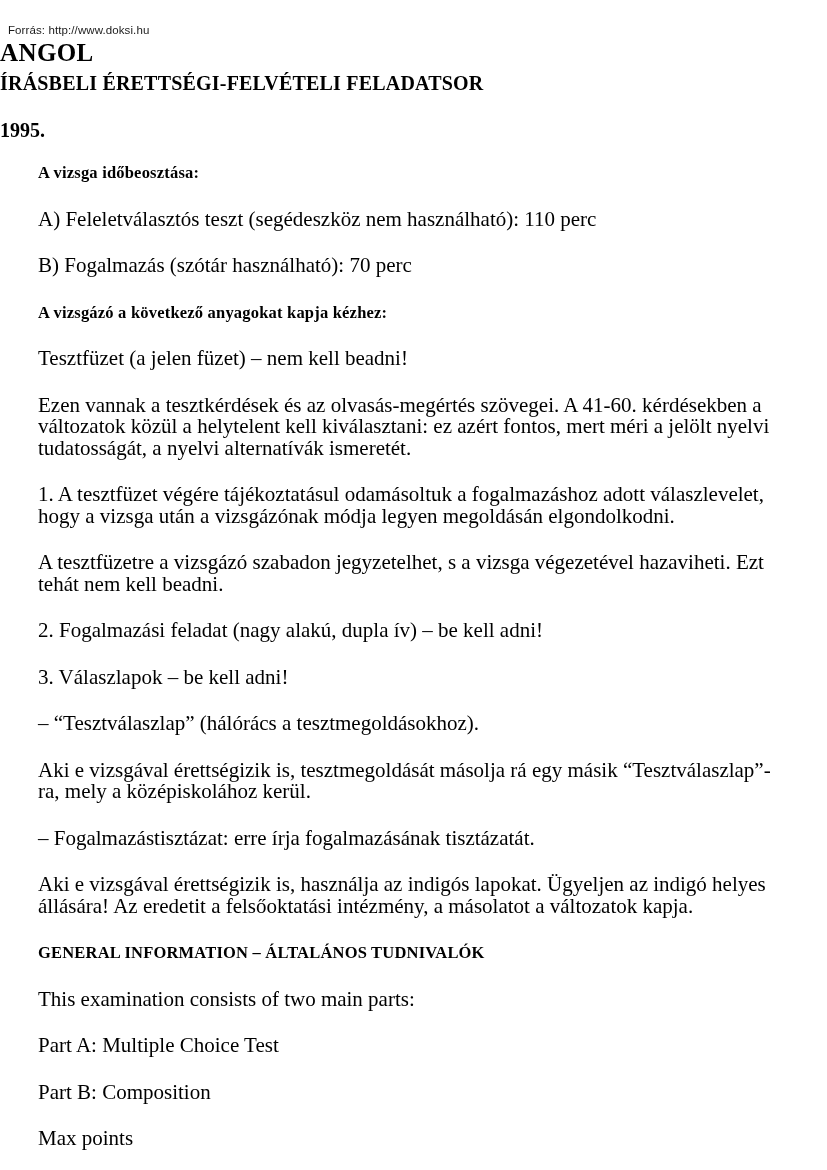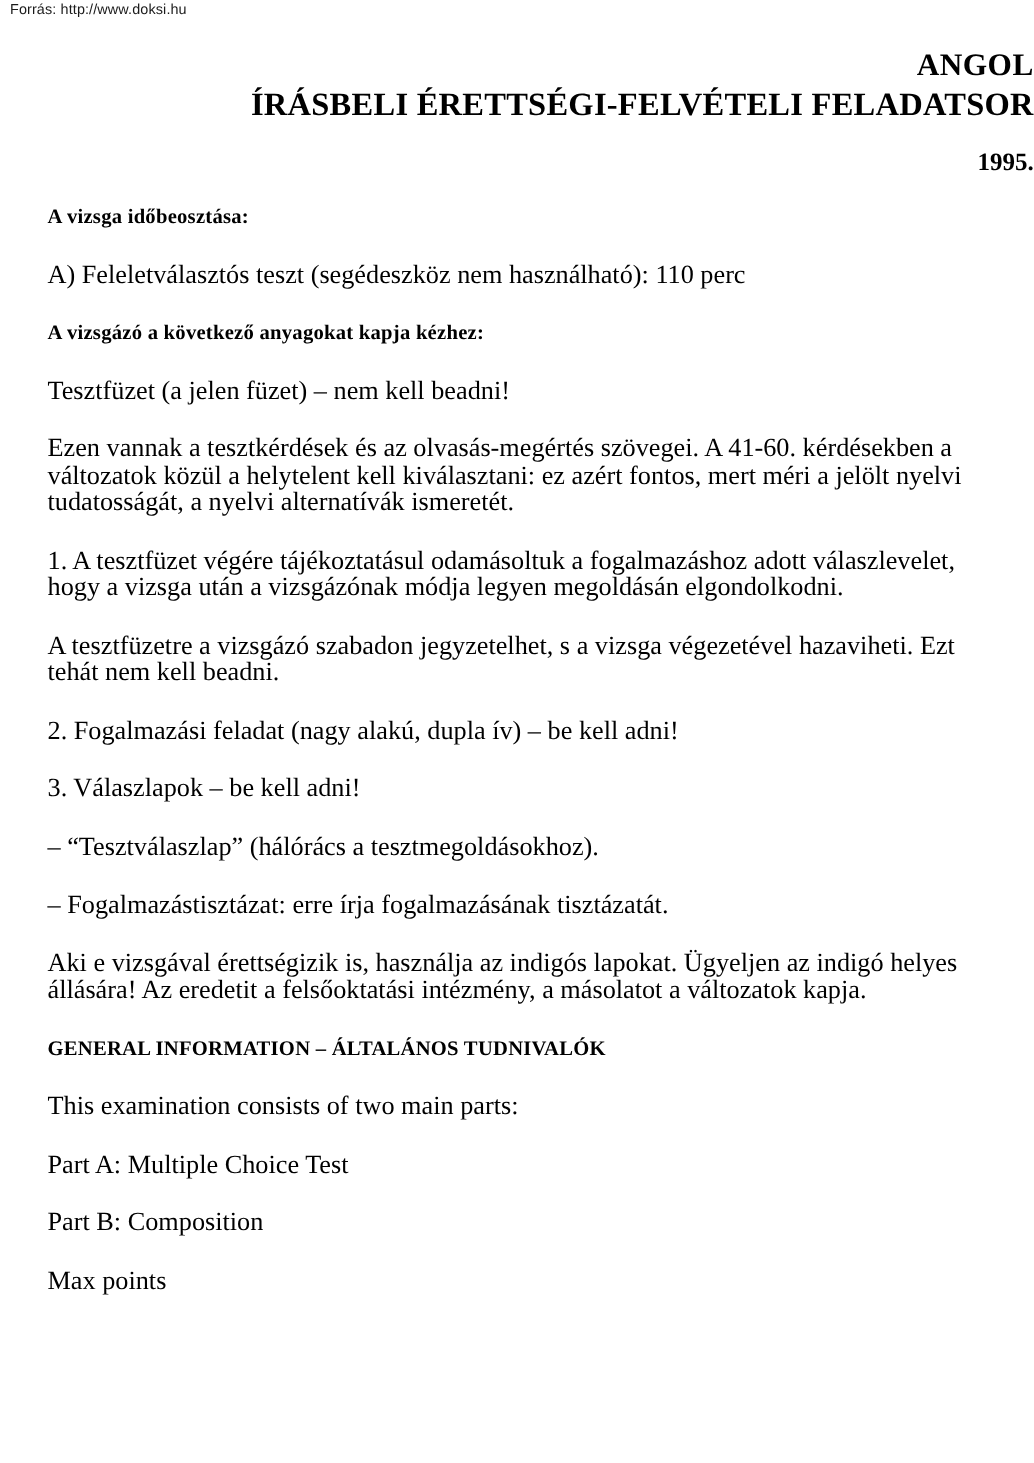--- a/index.html
+++ b/index.html
@@ -13,21 +13,21 @@
     height: 1170px;
     position: relative;
     font-family: "Liberation Serif", "DejaVu Serif", serif;
     color: #000000;
     overflow: hidden;
   }
 
   
   .watermark {
     position: absolute;
-    top: 2px;
+    top: 24px;
     left: 8px;
     font-family: "Liberation Sans", "DejaVu Sans", sans-serif;
     font-size: 11.5px;
     line-height: 13px;
     color: #1a1a1a;
     letter-spacing: 0.1px;
     white-space: nowrap;
   }
 
   
@@ -35,30 +35,30 @@
     position: absolute;
     top: 0;
     left: 0;
     width: 827px;
     padding: 0;
     box-sizing: border-box;
   }
 
   .title-block {
     margin-top: 38px;
-    text-align: right;
+    text-align: left;
   }
   .title-line1 {
     font-size: 25px;
     font-weight: bold;
     line-height: 30px;
     letter-spacing: 0.4px;
   }
   .title-line2 {
-    font-size: 26px;
+    font-size: 20px;
     font-weight: bold;
     line-height: 31px;
     letter-spacing: 0.2px;
   }
   .title-year {
     font-size: 20px;
     font-weight: bold;
     line-height: 20px;
     margin-top: 21px;
   }
@@ -98,38 +98,40 @@
     <div class="title-line2">ÍRÁSBELI ÉRETTSÉGI-FELVÉTELI FELADATSOR</div>
     <div class="title-year">1995.</div>
   </div>
 
   <div class="content">
 
     <p class="section-head">A vizsga időbeosztása:</p>
 
     <p class="para">A) Feleletválasztós teszt (segédeszköz nem használható): 110 perc</p>
 
+    <p class="para">B) Fogalmazás (szótár használható): 70 perc</p>
 
     <p class="section-head">A vizsgázó a következő anyagokat kapja kézhez:</p>
 
     <p class="para">Tesztfüzet (a jelen füzet) – nem kell beadni!</p>
 
     <p class="para">Ezen vannak a tesztkérdések és az olvasás-megértés szövegei. A 41-60. kérdésekben a változatok közül a helytelent kell kiválasztani: ez azért fontos, mert méri a jelölt nyelvi tudatosságát, a nyelvi alternatívák ismeretét.</p>
 
     <p class="para">1. A tesztfüzet végére tájékoztatásul odamásoltuk a fogalmazáshoz adott válaszlevelet, hogy a vizsga után a vizsgázónak módja legyen megoldásán elgondolkodni.</p>
 
     <p class="para">A tesztfüzetre a vizsgázó szabadon jegyzetelhet, s a vizsga végezetével hazaviheti. Ezt tehát nem kell beadni.</p>
 
     <p class="para">2. Fogalmazási feladat (nagy alakú, dupla ív) – be kell adni!</p>
 
 
     <p class="para">3. Válaszlapok – be kell adni!</p>
 
     <p class="para">– “Tesztválaszlap” (hálórács a tesztmegoldásokhoz).</p>
 
+    <p class="para">Aki e vizsgával érettségizik is, tesztmegoldását másolja rá egy másik “Tesztválaszlap”-ra, mely a középiskolához kerül.</p>
 
     <p class="para">– Fogalmazástisztázat: erre írja fogalmazásának tisztázatát.</p>
 
     <p class="para">Aki e vizsgával érettségizik is, használja az indigós lapokat. Ügyeljen az indigó helyes állására! Az eredetit a felsőoktatási intézmény, a másolatot a változatok kapja.</p>
 
     <p class="section-head head-spaced">GENERAL INFORMATION – ÁLTALÁNOS TUDNIVALÓK</p>
 
     <p class="para">This examination consists of two main parts:</p>
 
     <p class="para">Part A: Multiple Choice Test</p>

